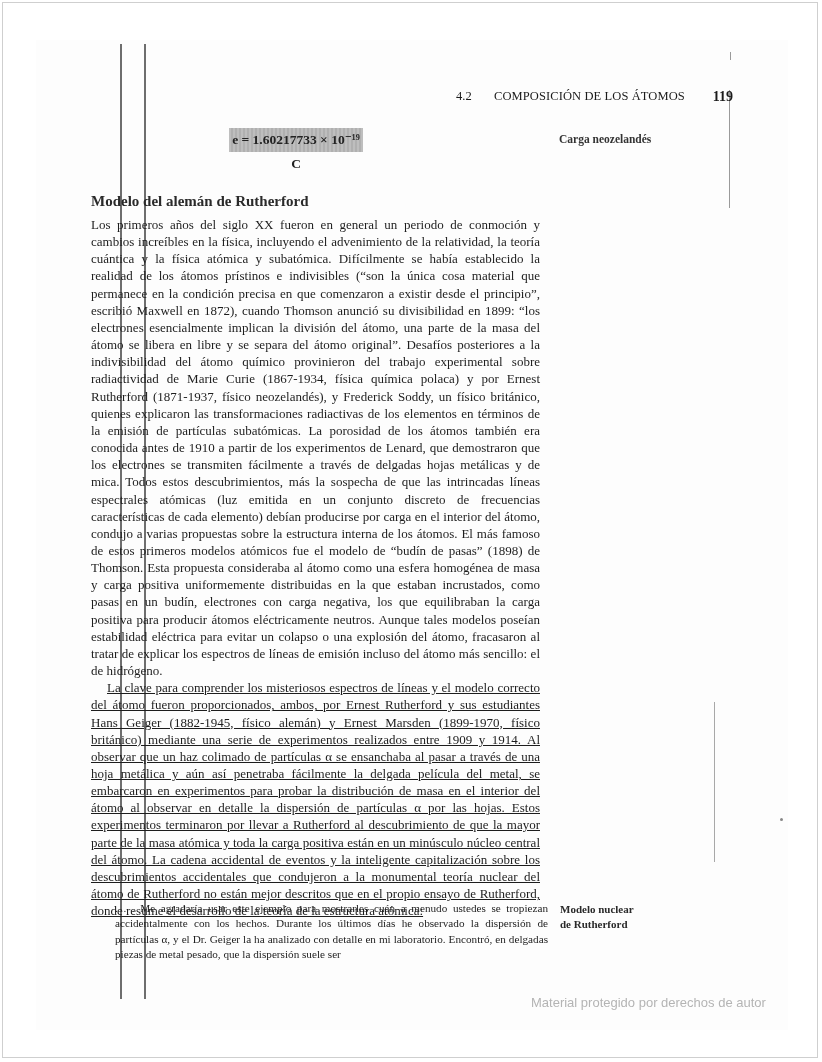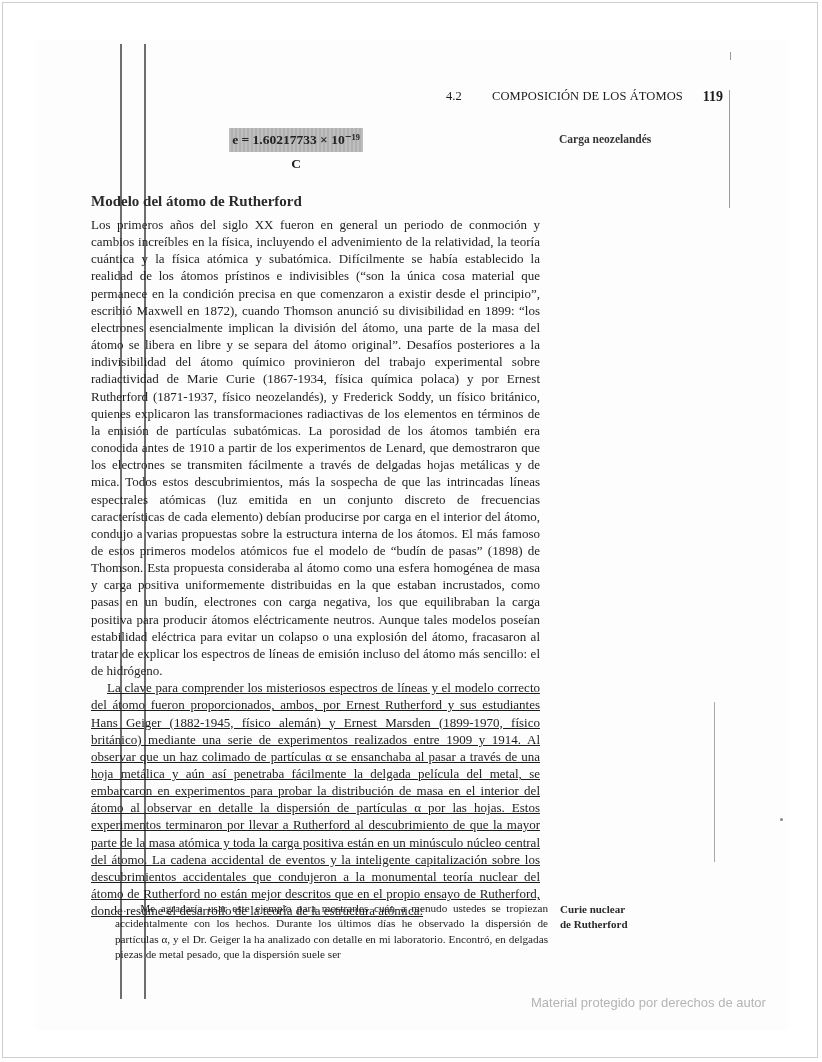--- a/index.html
+++ b/index.html
@@ -17,25 +17,25 @@
   .vline.b { left: 144px; top: 44px; height: 955px; }
   .rline { position: absolute; width: 1px; background: #9a9a9a; }
   .rline.a { left: 730px; top: 52px; height: 8px; }
   .rline.b { left: 729px; top: 90px; height: 118px; }
   .rline.c { left: 714px; top: 702px; height: 160px; background: #a8a8a8; }
   .dot { position: absolute; left: 780px; top: 818px; width: 3px; height: 3px; background: #888; border-radius: 50%; }
 
   .serif { font-family: "Liberation Serif", "DejaVu Serif", serif; color: #1b1b1b; }
 
   .header {
-    position: absolute; top: 89px; left: 446px; width: 280px; height: 16px;
+    position: absolute; top: 89px; left: 456px; width: 280px; height: 16px;
     font-size: 12.5px; font-weight: normal;
   }
   .header .sec { position: absolute; left: 0; top: 0; }
-  .header .title { position: absolute; left: 38px; top: 0; letter-spacing: 0.1px; margin-left: 8px; }
+  .header .title { position: absolute; left: 38px; top: 0; letter-spacing: 0.1px; }
   .header .page { position: absolute; right: 3px; top: 0; font-weight: bold; font-size: 14px; }
 
   .equation {
     position: absolute; left: 229px; top: 128px; width: 134px; height: 24px;
     background: #b9b9b9;
     background-image: repeating-linear-gradient(90deg, rgba(255,255,255,0.08) 0 2px, rgba(0,0,0,0.05) 2px 4px);
     font-size: 13.5px; font-weight: bold; line-height: 24px; text-align: center; color: #222;
   }
   .side-label-1 { position: absolute; left: 559px; top: 133px; font-size: 11.5px; font-weight: bold; color: #333; }
 
@@ -81,29 +81,29 @@
 
 <div class="header serif">
   <span class="sec">4.2</span>
   <span class="title">COMPOSICIÓN DE LOS ÁTOMOS</span>
   <span class="page">119</span>
 </div>
 
 <div class="equation serif">e = 1.60217733 × 10⁻¹⁹ C</div>
 <div class="side-label-1 serif">Carga neozelandés</div>
 
-<div class="section-title serif">Modelo del átomo de Rutherford</div>
+<div class="section-title serif">Modelo del alemán de Rutherford</div>
 
 <div class="body-text serif">
   <p>Los primeros años del siglo XX fueron en general un periodo de conmoción y cambios increíbles en la física, incluyendo el advenimiento de la relatividad, la teoría cuántica y la física atómica y subatómica. Difícilmente se había establecido la realidad de los átomos prístinos e indivisibles (“son la única cosa material que permanece en la condición precisa en que comenzaron a existir desde el principio”, escribió Maxwell en 1872), cuando Thomson anunció su divisibilidad en 1899: “los electrones esencialmente implican la división del átomo, una parte de la masa del átomo se libera en libre y se separa del átomo original”. Desafíos posteriores a la indivisibilidad del átomo químico provinieron del trabajo experimental sobre radiactividad de Marie Curie (1867-1934, física química polaca) y por Ernest Rutherford (1871-1937, físico neozelandés), y Frederick Soddy, un físico británico, quienes explicaron las transformaciones radiactivas de los elementos en términos de la emisión de partículas subatómicas. La porosidad de los átomos también era conocida antes de 1910 a partir de los experimentos de Lenard, que demostraron que los electrones se transmiten fácilmente a través de delgadas hojas metálicas y de mica. Todos estos descubrimientos, más la sospecha de que las intrincadas líneas espectrales atómicas (luz emitida en un conjunto discreto de frecuencias características de cada elemento) debían producirse por carga en el interior del átomo, condujo a varias propuestas sobre la estructura interna de los átomos. El más famoso de estos primeros modelos atómicos fue el modelo de “budín de pasas” (1898) de Thomson. Esta propuesta consideraba al átomo como una esfera homogénea de masa y carga positiva uniformemente distribuidas en la que estaban incrustados, como pasas en un budín, electrones con carga negativa, los que equilibraban la carga positiva para producir átomos eléctricamente neutros. Aunque tales modelos poseían estabilidad eléctrica para evitar un colapso o una explosión del átomo, fracasaron al tratar de explicar los espectros de líneas de emisión incluso del átomo más sencillo: el de hidrógeno.</p>
   <p class="indent">La clave para comprender los misteriosos espectros de líneas y el modelo correcto del átomo fueron proporcionados, ambos, por Ernest Rutherford y sus estudiantes Hans Geiger (1882-1945, físico alemán) y Ernest Marsden (1899-1970, físico británico) mediante una serie de experimentos realizados entre 1909 y 1914. Al observar que un haz colimado de partículas α se ensanchaba al pasar a través de una hoja metálica y aún así penetraba fácilmente la delgada película del metal, se embarcaron en experimentos para probar la distribución de masa en el interior del átomo al observar en detalle la dispersión de partículas α por las hojas. Estos experimentos terminaron por llevar a Rutherford al descubrimiento de que la mayor parte de la masa atómica y toda la carga positiva están en un minúsculo núcleo central del átomo. La cadena accidental de eventos y la inteligente capitalización sobre los descubrimientos accidentales que condujeron a la monumental teoría nuclear del átomo de Rutherford no están mejor descritos que en el propio ensayo de Rutherford, donde resume el desarrollo de la teoría de la estructura atómica:</p>
 </div>
 
 <div class="quote serif">
   <p>. . . Me agradaría usar este ejemplo para mostrarles cuán a menudo ustedes se tropiezan accidentalmente con los hechos. Durante los últimos días he observado la dispersión de partículas α, y el Dr. Geiger la ha analizado con detalle en mi laboratorio. Encontró, en delgadas piezas de metal pesado, que la dispersión suele ser</p>
 </div>
 
 <div class="side-label-2 serif">
-  <div>Curie nuclear</div>
+  <div>Modelo nuclear</div>
   <div>de Rutherford</div>
 </div>
 
 <div class="watermark">Material protegido por derechos de autor</div>
 
 </body></html>

